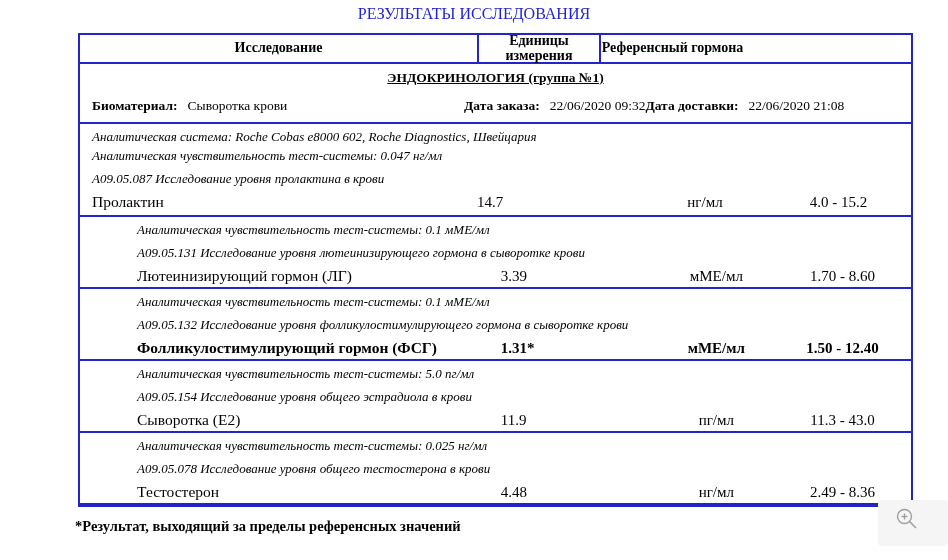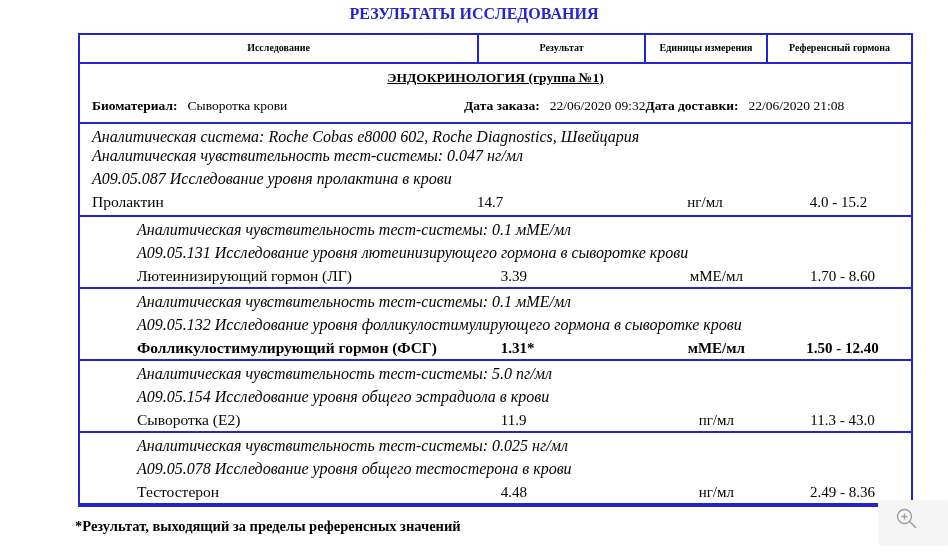--- a/index.html
+++ b/index.html
@@ -3,45 +3,45 @@
 <meta charset="utf-8">
 <style>
   * { margin:0; padding:0; box-sizing:border-box; }
   html,body { background:#fff; }
   .page {
     position:relative; width:948px; height:560px; background:#ffffff;
     font-family:"Liberation Serif", serif; color:#000; overflow:hidden;
   }
   .title {
     position:absolute; top:5px; left:0; width:948px; text-align:center;
-    color:#2323d6; font-size:16px; font-weight:bold;
+    color:#2323d6; font-size:16px; font-weight:normal;
   }
   .tbl { position:absolute; left:78px; top:33px; width:835px; }
   .hdr { display:flex; border:2px solid #2424cc; height:31px; background:#fff; }
   .hcell {
     display:flex; align-items:center; justify-content:center; text-align:center;
-    font-weight:bold; font-size:10px; line-height:1.05;
+    font-weight:bold; font-size:14px; line-height:1.05;
     border-left:2px solid #2424cc; height:100%;
   }
   .hcell:first-child { border-left:none; }
   .c1 { width:397px; } .c2 { width:167px; } .c3 { width:122px; } .c4 { width:145px; }
   .tbody {
     border-left:2px solid #2424cc; border-right:2px solid #2424cc;
     border-bottom:4px solid #2424cc;
   }
   .group-row { height:28px; text-align:center; padding-top:6px; font-size:13.5px; font-weight:bold; }
   .group-row span { text-decoration:underline; }
   .meta-row { position:relative; height:30px; font-size:13.5px; }
   .meta-bio { position:absolute; left:12px; top:6px; }
   .meta-dates { position:absolute; left:384px; top:6px; white-space:nowrap; }
   .meta-row b { font-weight:bold; }
   .meta-row .val { margin-left:10px; }
   .block { border-top:2px solid #2424cc; overflow:hidden; }
   .b93 { height:93px; } .b72 { height:72px;padding-left:45px; }
-  .iline { font-style:italic; font-size:16px; padding-left:12px; margin-top:6px; line-height:13px; }
+  .iline { font-style:italic; font-size:13px; padding-left:12px; margin-top:6px; line-height:13px; }
   .code-line { margin-top:10px; }
   .result-row { display:flex; align-items:center; margin-top:5px; height:24px; font-size:15px; }
   .rname { width:397px; padding-left:12px; font-size:15.5px; }
   .rres  { width:167px; text-align:left; }
   .runit { width:122px; text-align:center; }
   .rref  { width:145px; text-align:center; }
   .emph .rname, .emph .rres, .emph .runit, .emph .rref { font-weight:bold; }
   .footnote { position:absolute; left:75px; top:518px; font-size:14.5px; font-weight:bold; }
   .zoom-panel {
     position:absolute; left:878px; top:500px; width:70px; height:46px;
@@ -53,21 +53,20 @@
 <body>
 
 <div class="page">
 
   <div class="title">РЕЗУЛЬТАТЫ ИССЛЕДОВАНИЯ</div>
 
   <div class="tbl">
 
     <div class="hdr">
       <div class="hcell c1">Исследование</div>
-      <div class="hcell c2">Результат</div>
       <div class="hcell c3">Единицы измерения</div>
       <div class="hcell c4">Референсный гормона</div>
     </div>
 
     <div class="tbody">
 
       <div class="group-row">
         <span>ЭНДОКРИНОЛОГИЯ (группа №1)</span>
       </div>
 

